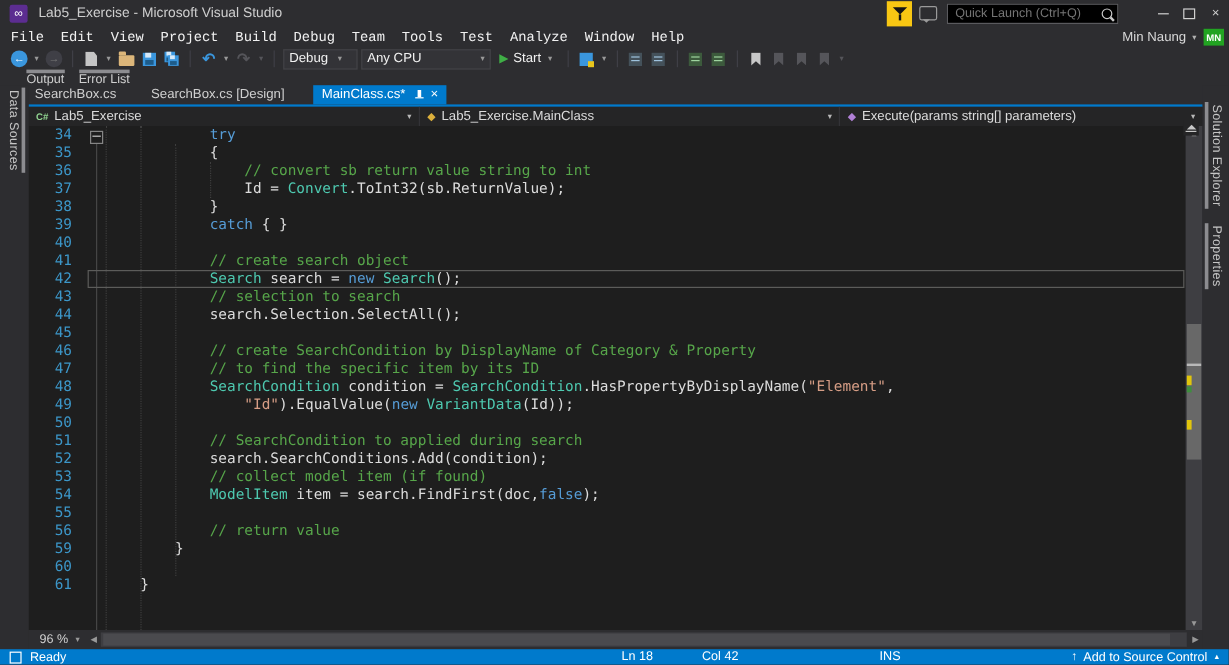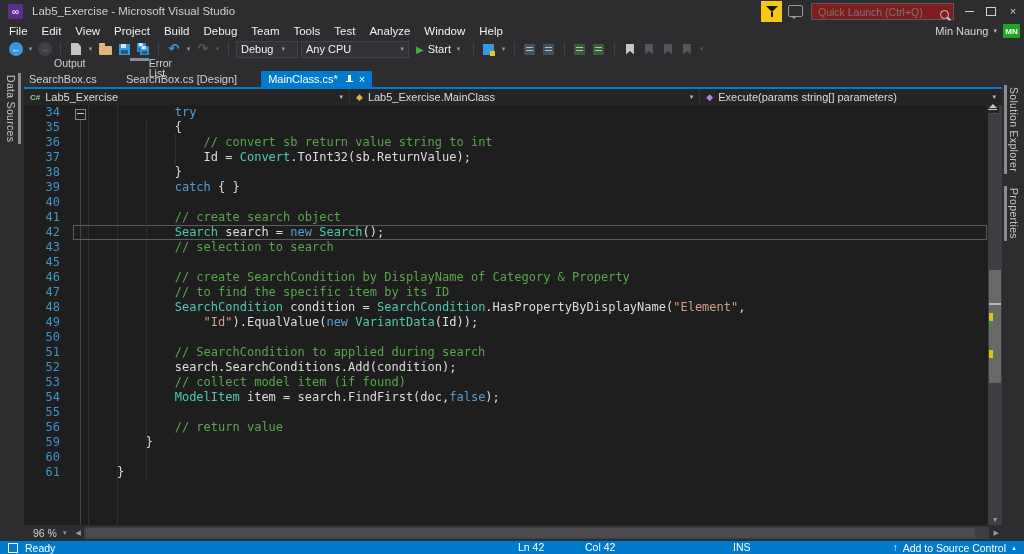--- a/index.html
+++ b/index.html
@@ -8,32 +8,32 @@
 
   
   .titlebar{height:22px;display:flex;align-items:center;padding-left:8px;font-size:11.5px;color:#cfcfcf;position:relative;}
   .vslogo{width:15px;height:15px;background:#5c2d91;border-radius:2px;color:#fff;font-size:10px;display:flex;align-items:center;justify-content:center;margin-right:9px;}
   .title-right{position:absolute;right:0;top:0;height:22px;display:flex;align-items:center;}
   .funnel-btn{width:21px;height:21px;background:#f8c713;display:flex;flex-direction:column;align-items:center;justify-content:center;margin-right:6px;cursor:pointer;}
   .funnel-btn .cone{width:0;height:0;border-left:6px solid transparent;border-right:6px solid transparent;border-top:6px solid #151515;}
   .funnel-btn .stem{width:2px;height:5px;background:#151515;}
   .fb-ico{width:13px;height:10px;border:1px solid #9a9a9a;border-radius:2px;margin-right:8px;position:relative;}
   .fb-ico::after{content:"";position:absolute;left:2px;bottom:-3px;width:0;height:0;border-left:3px solid transparent;border-right:3px solid transparent;border-top:3px solid #9a9a9a;}
-  .quick-launch{width:133px;height:15px;background:#7f1d1d;border:1px solid #5a5a5e;display:flex;align-items:flex-end;padding:0 4px;margin-right:4px;}
+  .quick-launch{width:133px;height:15px;background:#000000;border:1px solid #5a5a5e;display:flex;align-items:center;padding:0 4px;margin-right:26px;}
   .quick-launch input{flex:1;background:transparent;border:none;outline:none;color:#9a9a9a;font-size:10.5px;font-family:"Liberation Sans",sans-serif;min-width:0;}
   .mag{width:7px;height:7px;border:1.5px solid #c8c8c8;border-radius:50%;position:relative;flex:none;}
   .mag::after{content:"";position:absolute;width:4px;height:1.5px;background:#c8c8c8;transform:rotate(45deg);left:6px;top:7px;}
   .winbtn{width:22px;height:21px;display:flex;align-items:center;justify-content:center;color:#d0d0d0;font-size:11px;cursor:pointer;}
   .minimize-bar{width:9px;height:1px;background:#d0d0d0;}
   .restore-box{width:8px;height:7px;border:1px solid #d0d0d0;position:relative;background:#2d2d30;}
   .restore-box::before{content:"";position:absolute;left:1px;top:-3px;width:8px;height:7px;border:1px solid #d0d0d0;z-index:-1;}
 
   
   .menubar{height:18px;display:flex;align-items:center;font-size:11.5px;color:#f1f1f1;position:relative;padding-left:2px;}
-  .mitem{padding:2px 7px;cursor:default;}
+  .mitem{padding:2px 7px;cursor:default;font-family:Liberation Mono, monospace;}
   .user-area{position:absolute;right:4px;top:0;height:18px;display:flex;align-items:center;font-size:11px;color:#d8d8d8;}
   .user-caret{font-size:7px;color:#b0b0b0;margin:0 6px 0 5px;}
   .avatar{width:17px;height:14px;background:#22a322;color:#fff;font-size:8px;font-weight:bold;display:flex;align-items:center;justify-content:center;}
 
   
   .toolbar{height:18px;display:flex;align-items:center;padding-left:8px;gap:3px;}
   .tbtn{height:16px;min-width:16px;display:flex;align-items:center;justify-content:center;cursor:pointer;flex:none;}
   .caret{font-size:7px;color:#999;width:7px;text-align:center;cursor:pointer;flex:none;}
   .caret.dim{color:#55555a;}
   .vsep{width:1px;height:14px;background:#3f3f46;margin:0 4px;flex:none;}
@@ -63,21 +63,21 @@
   .sq.attach::after{content:"";position:absolute;right:-1px;bottom:-1px;width:5px;height:5px;background:#e8c51c;}
   .sq.indent{background:#44515a;}
   .sq.indent::after{content:"";position:absolute;left:2px;top:3px;width:7px;height:1px;background:#9ec2dd;box-shadow:0 3px 0 #9ec2dd;}
   .sq.cmt{background:#3c5a3c;}
   .sq.cmt::after{content:"";position:absolute;left:2px;top:3px;width:7px;height:1px;background:#9ed49e;box-shadow:0 3px 0 #9ed49e;}
   .bkm{width:8px;height:11px;background:#c8c8c8;clip-path:polygon(0 0,100% 0,100% 100%,50% 68%,0 100%);}
   .bkm.dim{background:#55555a;}
 
   
   .paneltabs{height:13px;display:flex;gap:12px;padding-left:22px;align-items:flex-start;}
-  .ptab{display:flex;cursor:pointer;margin-left:32px;}
+  .ptab{display:flex;flex-direction:column;cursor:pointer;}
   .ptab .bar{height:3px;background:#8c8c90;width:100%;}
   .ptab .lbl{font-size:10.5px;color:#d0d0d0;padding-top:0px;line-height:10px;}
 
   
   .main{flex:1;display:flex;min-height:0;}
   .strip{background:#2d2d30;flex:none;}
   .strip.left{width:24px;}
   .strip.right{width:22px;display:flex;flex-direction:column;align-items:center;}
   .vtab{writing-mode:vertical-rl;font-size:10.5px;color:#c6c6c6;letter-spacing:.3px;cursor:pointer;display:flex;}
   .strip.left .vtab{border-right:3px solid #8c8c90;padding:2px 1px 2px 2px;margin:2px 0 0 3px;}
@@ -397,20 +397,26 @@
               <div class="out"></div>
               <div class="codetext" style="padding-left: 86.7px;"><span class="tk-t">Search</span><span class="tk-p"> search = </span><span class="tk-k">new</span><span class="tk-p"> </span><span class="tk-t">Search</span><span class="tk-p">();</span></div>
             </div>
             <div class="line">
               <div class="ln">43</div>
               <div class="chg"></div>
               <div class="out"></div>
               <div class="codetext" style="padding-left: 86.7px;"><span class="tk-c">// selection to search</span></div>
             </div>
             <div class="line">
+              <div class="ln">44</div>
+              <div class="chg"></div>
+              <div class="out"></div>
+              <div class="codetext" style="padding-left: 86.7px;"><span class="tk-p">search.Selection.SelectAll();</span></div>
+            </div>
+            <div class="line">
               <div class="ln">45</div>
               <div class="chg y"></div>
               <div class="out"></div>
               <div class="codetext" style="padding-left: 0px;"></div>
             </div>
             <div class="line">
               <div class="ln">46</div>
               <div class="chg yg"></div>
               <div class="out"></div>
               <div class="codetext" style="padding-left: 86.7px;"><span class="tk-c">// create SearchCondition by DisplayName of Category &amp; Property</span></div>
@@ -525,21 +531,21 @@
 
     <div class="strip right" id="right-strip" style="padding-top: 14px;">
         <div class="vtab">Solution Explorer</div>
         <div class="vtab">Properties</div>
       </div>
   </div>
 
   <div class="statusbar">
     <span class="sb-ico"></span>
     <span class="sb-ready">Ready</span>
-    <span class="sb-abs sb-ln">Ln 42</span>
+    <span class="sb-abs sb-ln">Ln 18</span>
     <span class="sb-abs sb-col">Col 42</span>
     <span class="sb-abs sb-ch">Ch 42</span>
     <span class="sb-abs sb-ins">INS</span>
     <span class="sb-right">
       <span class="sb-up">↑</span>
       <span>Add to Source Control</span>
       <span class="sb-tri">▲</span>
     </span>
   </div>
 </div>

